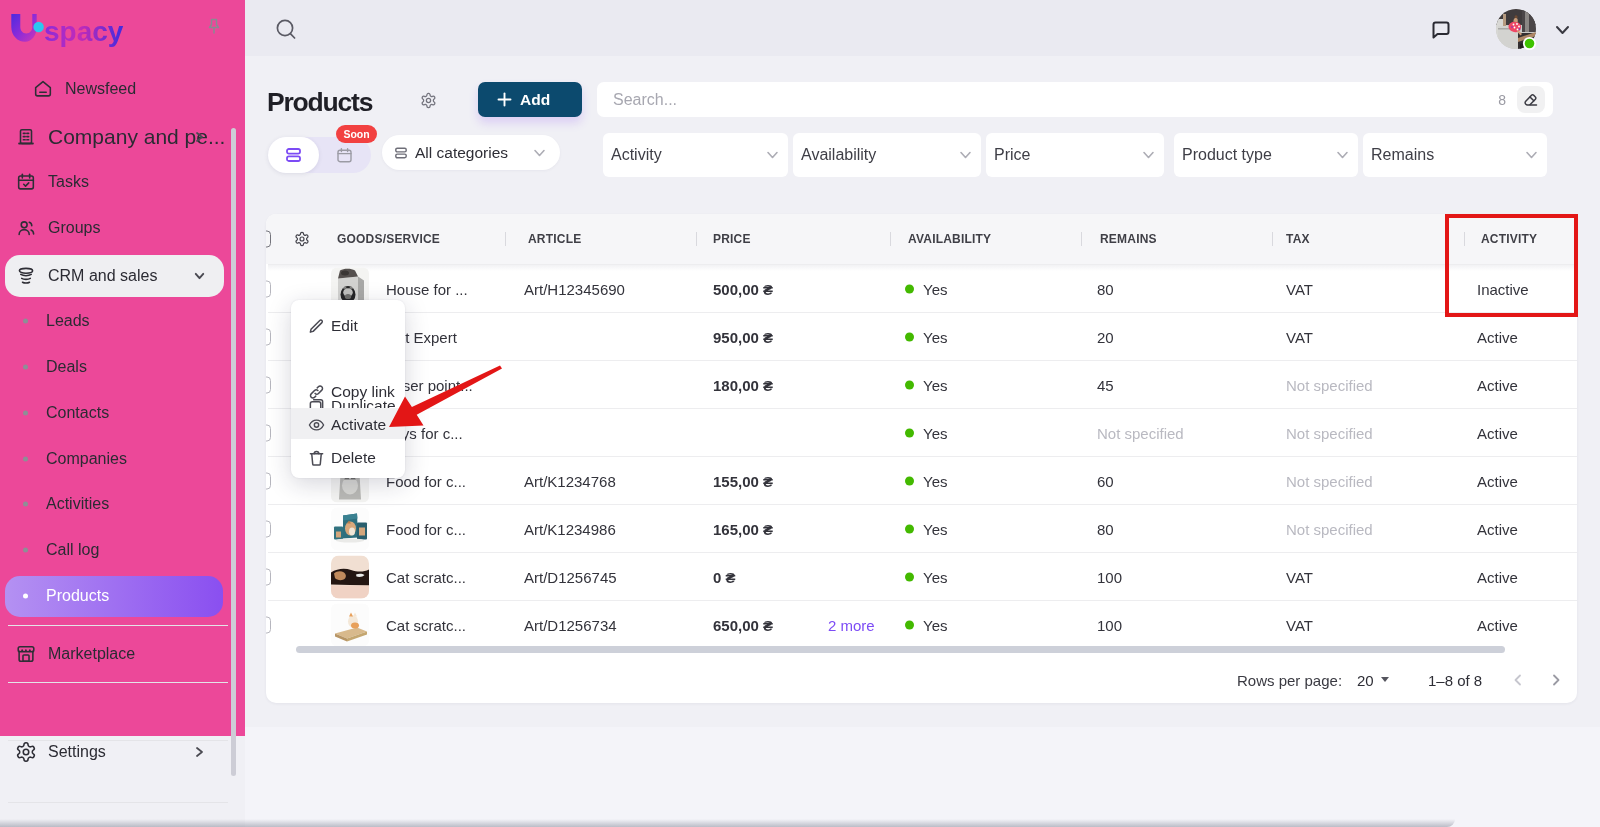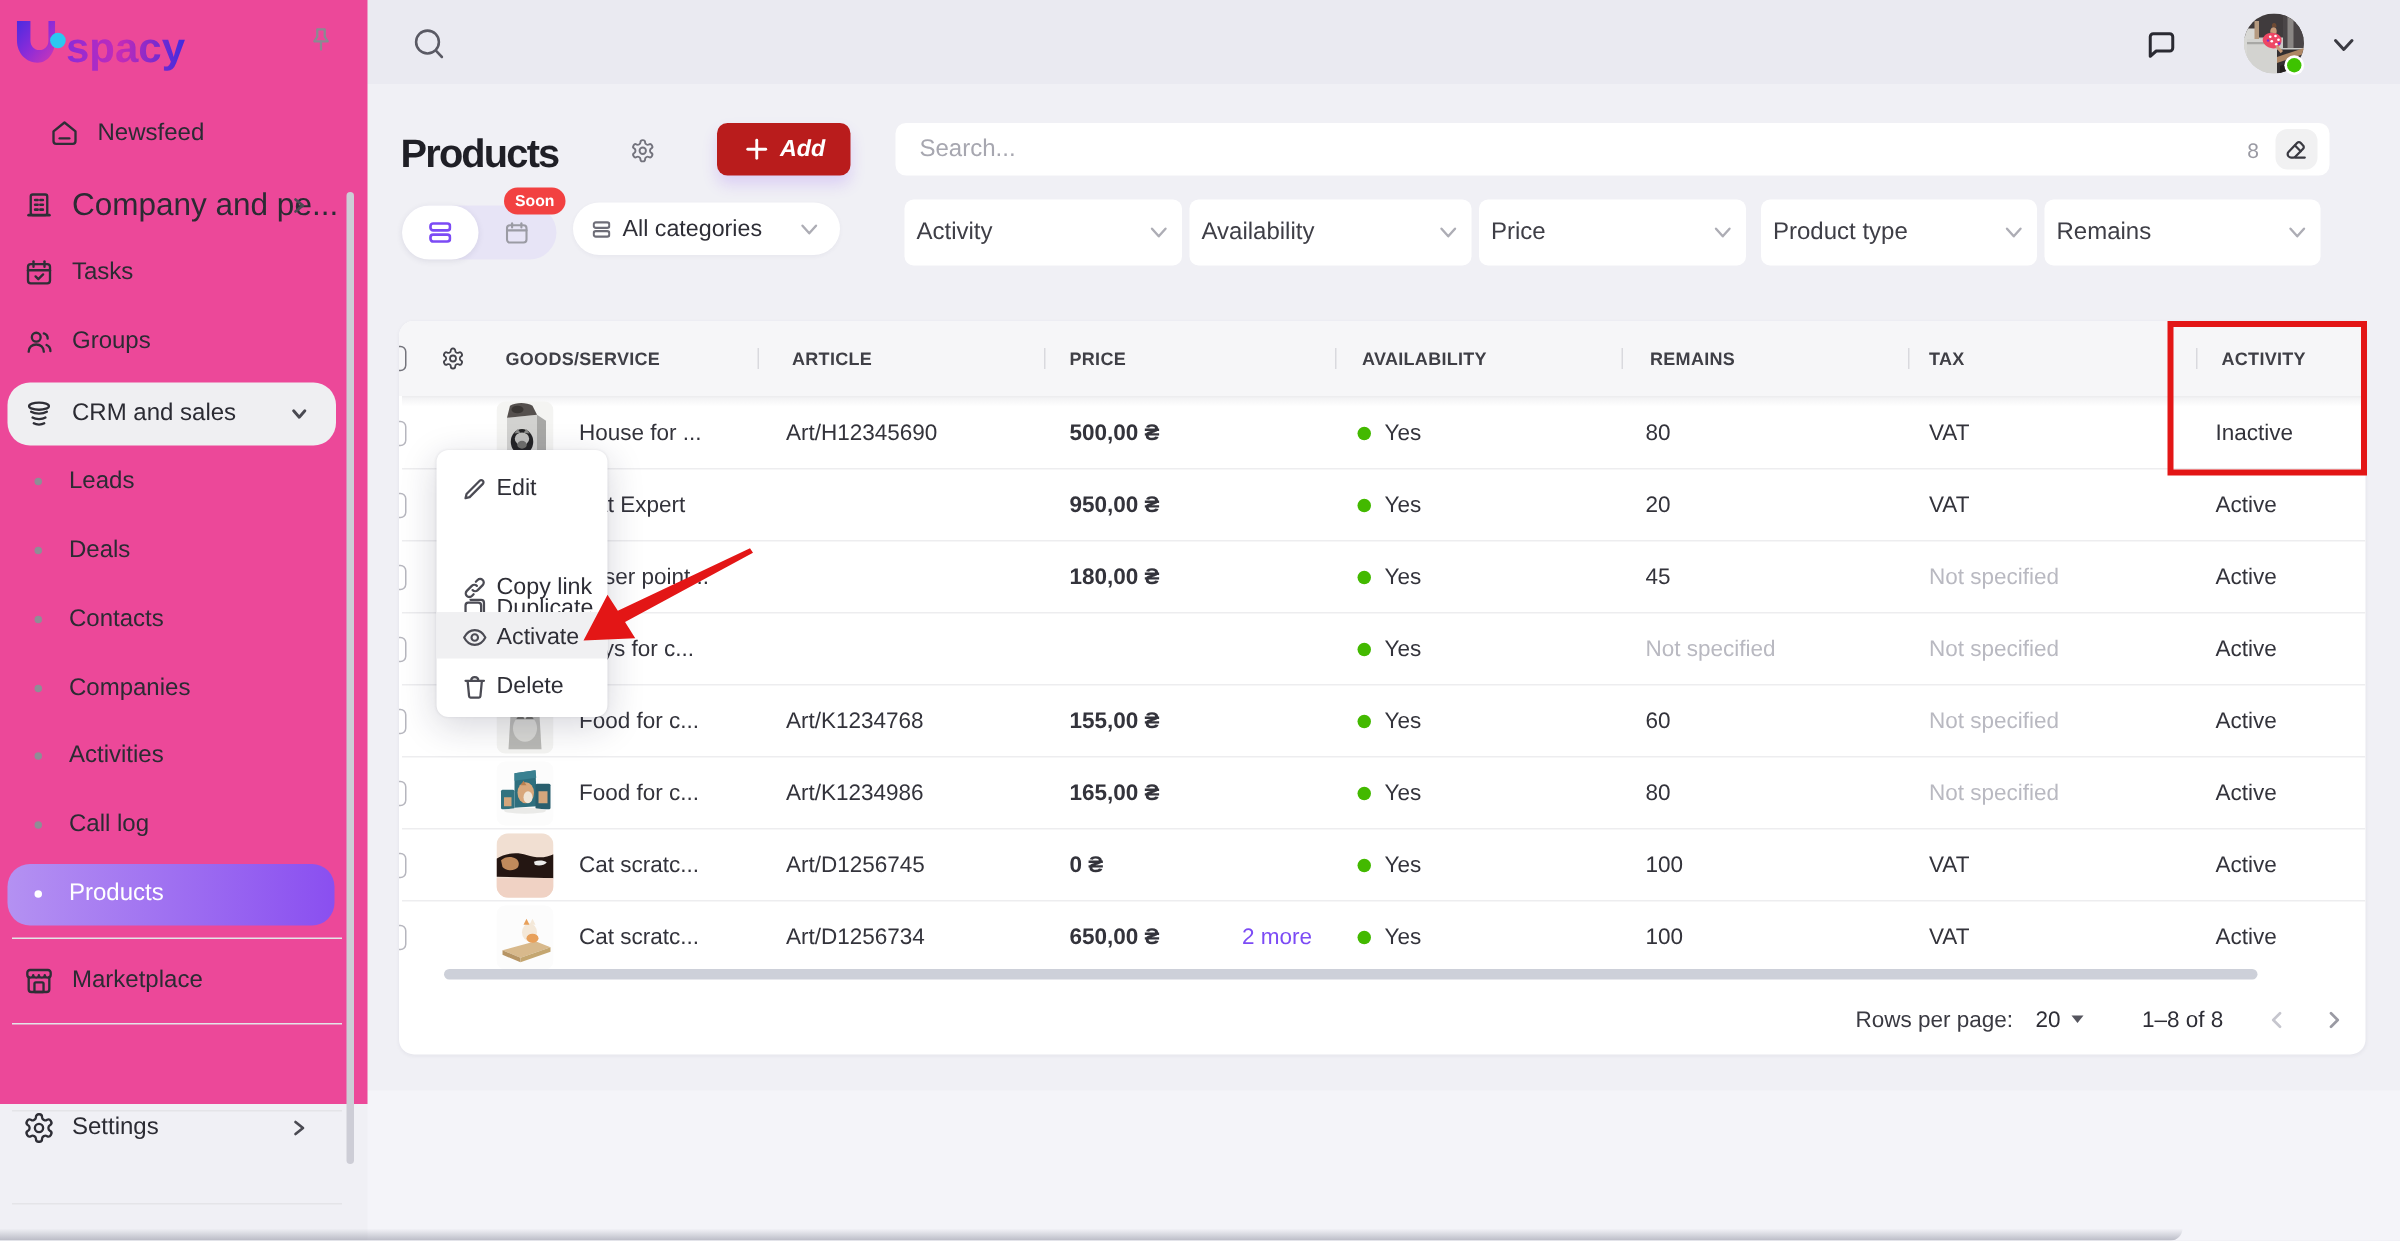--- a/index.html
+++ b/index.html
@@ -235,21 +235,21 @@
   </svg>
   <svg class="abs" style="left:1554px; top:23px;" width="17" height="14" viewBox="0 0 17 14" fill="none" stroke="#3A3A42" stroke-width="2" stroke-linecap="round" stroke-linejoin="round">
       <polyline points="3,4 8.5,10 14,4"></polyline>
     </svg>
 
   <div class="abs" style="left:267px; top:87px; font-size:26.5px; letter-spacing:-1.2px; font-weight:bold; color:#1F1F26;">Products</div>
   <svg class="abs" style="left:420px; top:92px;" width="17" height="17" viewBox="0 0 24 24" fill="none" stroke="#73737D" stroke-width="1.8" stroke-linecap="round" stroke-linejoin="round">
       <circle cx="12" cy="12" r="3"></circle>
       <path d="M12.22 2h-.44a2 2 0 0 0-2 2v.18a2 2 0 0 1-1 1.73l-.43.25a2 2 0 0 1-2 0l-.15-.08a2 2 0 0 0-2.73.73l-.22.38a2 2 0 0 0 .73 2.73l.15.1a2 2 0 0 1 1 1.72v.51a2 2 0 0 1-1 1.74l-.15.09a2 2 0 0 0-.73 2.73l.22.38a2 2 0 0 0 2.73.73l.15-.08a2 2 0 0 1 2 0l.43.25a2 2 0 0 1 1 1.73V20a2 2 0 0 0 2 2h.44a2 2 0 0 0 2-2v-.18a2 2 0 0 1 1-1.73l.43-.25a2 2 0 0 1 2 0l.15.08a2 2 0 0 0 2.73-.73l.22-.39a2 2 0 0 0-.73-2.73l-.15-.08a2 2 0 0 1-1-1.74v-.5a2 2 0 0 1 1-1.74l.15-.09a2 2 0 0 0 .73-2.73l-.22-.38a2 2 0 0 0-2.73-.73l-.15.08a2 2 0 0 1-2 0l-.43-.25a2 2 0 0 1-1-1.73V4a2 2 0 0 0-2-2z"></path>
     </svg>
-  <div class="abs" style="left:478px; top:82px; width:89px; height:35px; background:#b91c1c; border-radius:7px; box-shadow:0 6px 10px rgba(126,59,242,0.18);font-style:italic;">
+  <div class="abs" style="left:478px; top:82px; width:104px; height:35px; background:#0c4a6e; border-radius:7px; box-shadow:0 6px 10px rgba(126,59,242,0.18);">
     <svg class="abs" style="left:19px; top:10px;" width="15" height="15" viewBox="0 0 15 15" fill="none" stroke="#fff" stroke-width="1.9" stroke-linecap="round">
         <line x1="7.5" y1="1.5" x2="7.5" y2="13.5"></line>
         <line x1="1.5" y1="7.5" x2="13.5" y2="7.5"></line>
       </svg>
     <div class="abs" style="left:42px; top:50%; transform:translateY(-50%); color:#fff; font-size:15.5px; font-weight:bold;">Add</div>
   </div>
   <div class="abs" style="left:597px; top:82px; width:956px; height:35px; background:#fff; border-radius:7px;padding-left:12px;">
     <div class="abs" style="left:16px; top:50%; transform:translateY(-50%); font-size:16px; color:#A7A7B0;">Search...</div>
     <div class="abs" style="right:47px; top:50%; transform:translateY(-50%); font-size:14px; color:#9A9AA3;">8</div>
     <div class="abs" style="right:8px; top:4px; width:28px; height:27px; background:#F1F1F2; border-radius:8px;">

